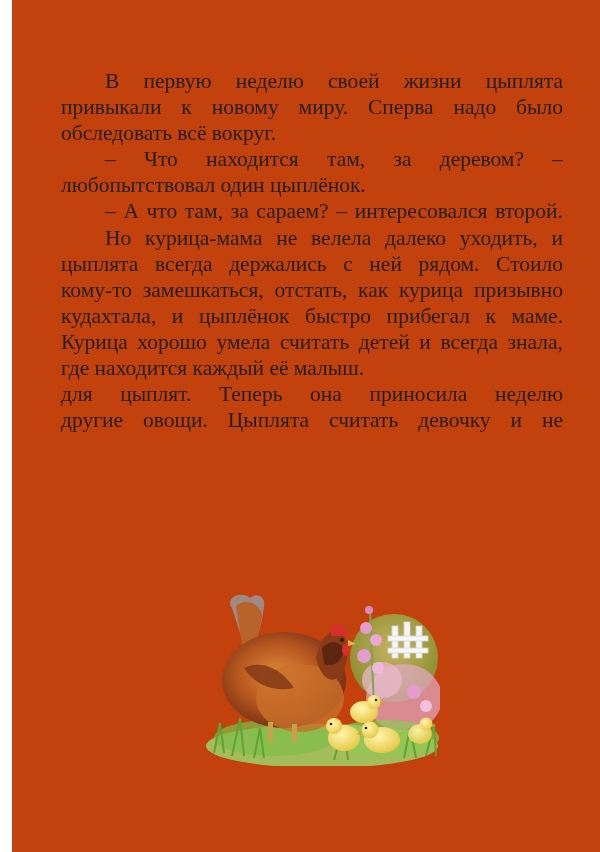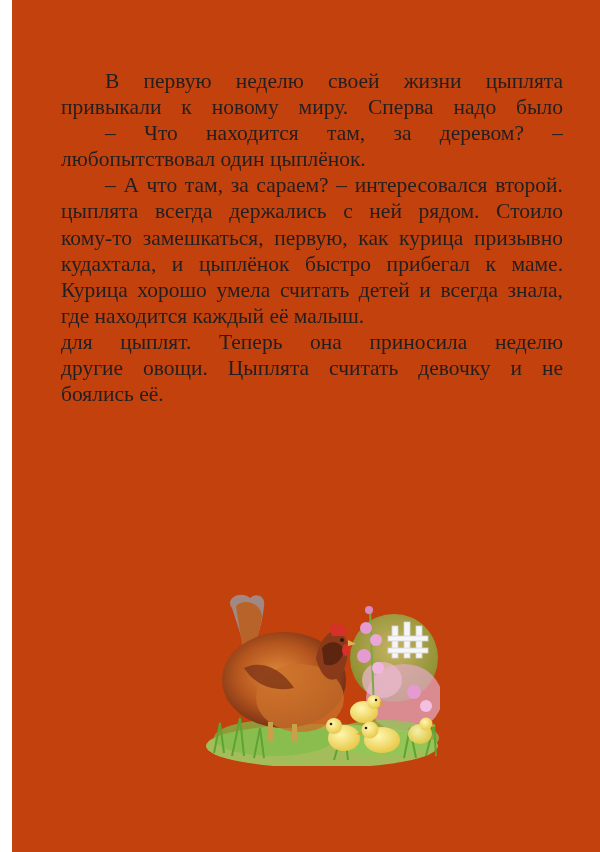--- a/index.html
+++ b/index.html
@@ -50,35 +50,36 @@
   </style>
 </head>
 <body>
 
 <div class="page">
 
   <div class="text-block">
 
     <span class="line indent">В первую неделю своей жизни цыплята</span>
     <span class="line">привыкали к новому миру. Сперва надо было</span>
+    <span class="line last">обследовать всё вокруг.</span>
 
     <span class="line indent">– Что находится там, за деревом? –</span>
     <span class="line last">любопытствовал один цыплёнок.</span>
 
     <span class="line indent">– А что там, за сараем? – интересовался второй.</span>
 
+    <span class="line indent">Но курица-мама не велела далеко уходить, и</span>
     <span class="line">цыплята всегда держались с ней рядом. Стоило</span>
-    <span class="line">кому-то замешкаться, первую, как курица призывно</span>
+    <span class="line">кому-то замешкаться, отстать, как курица призывно</span>
     <span class="line">кудахтала, и цыплёнок быстро прибегал к маме.</span>
     <span class="line">Курица хорошо умела считать детей и всегда знала,</span>
     <span class="line last">где находится каждый её малыш.</span>
 
     <span class="line">для цыплят. Теперь она приносила неделю</span>
     <span class="line">другие овощи. Цыплята считать девочку и не</span>
-    <span class="line last">боялись её.</span>
   </div>
 
   <div class="illustration">
     <svg width="236" height="178" viewBox="0 0 236 178" xmlns="http://www.w3.org/2000/svg">
       <defs>
         <radialGradient id="henGrad" cx="45%" cy="45%" r="60%">
           <stop offset="0%" stop-color="#e08a3a"></stop>
           <stop offset="55%" stop-color="#b5561f"></stop>
           <stop offset="100%" stop-color="#6e2a12"></stop>
         </radialGradient>

